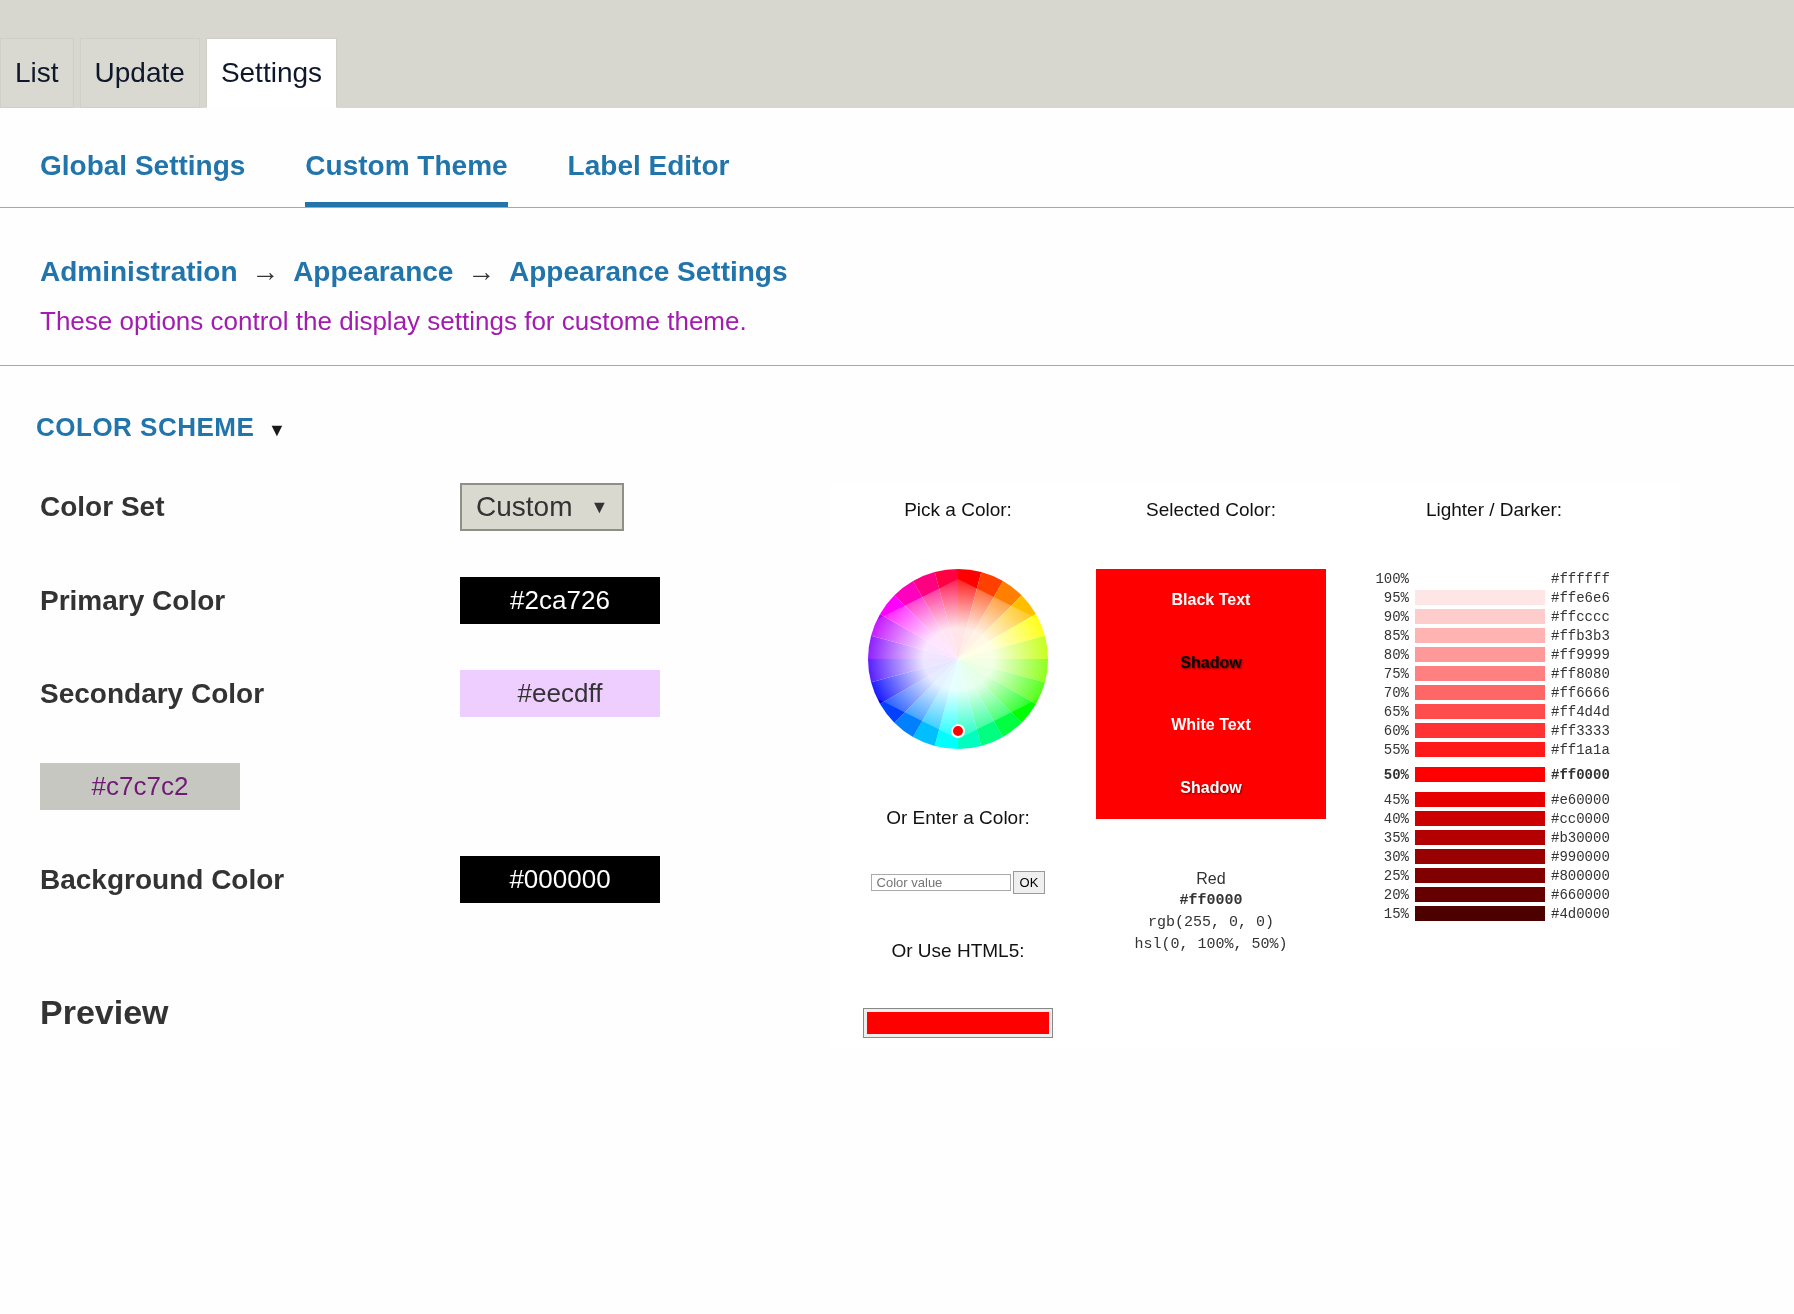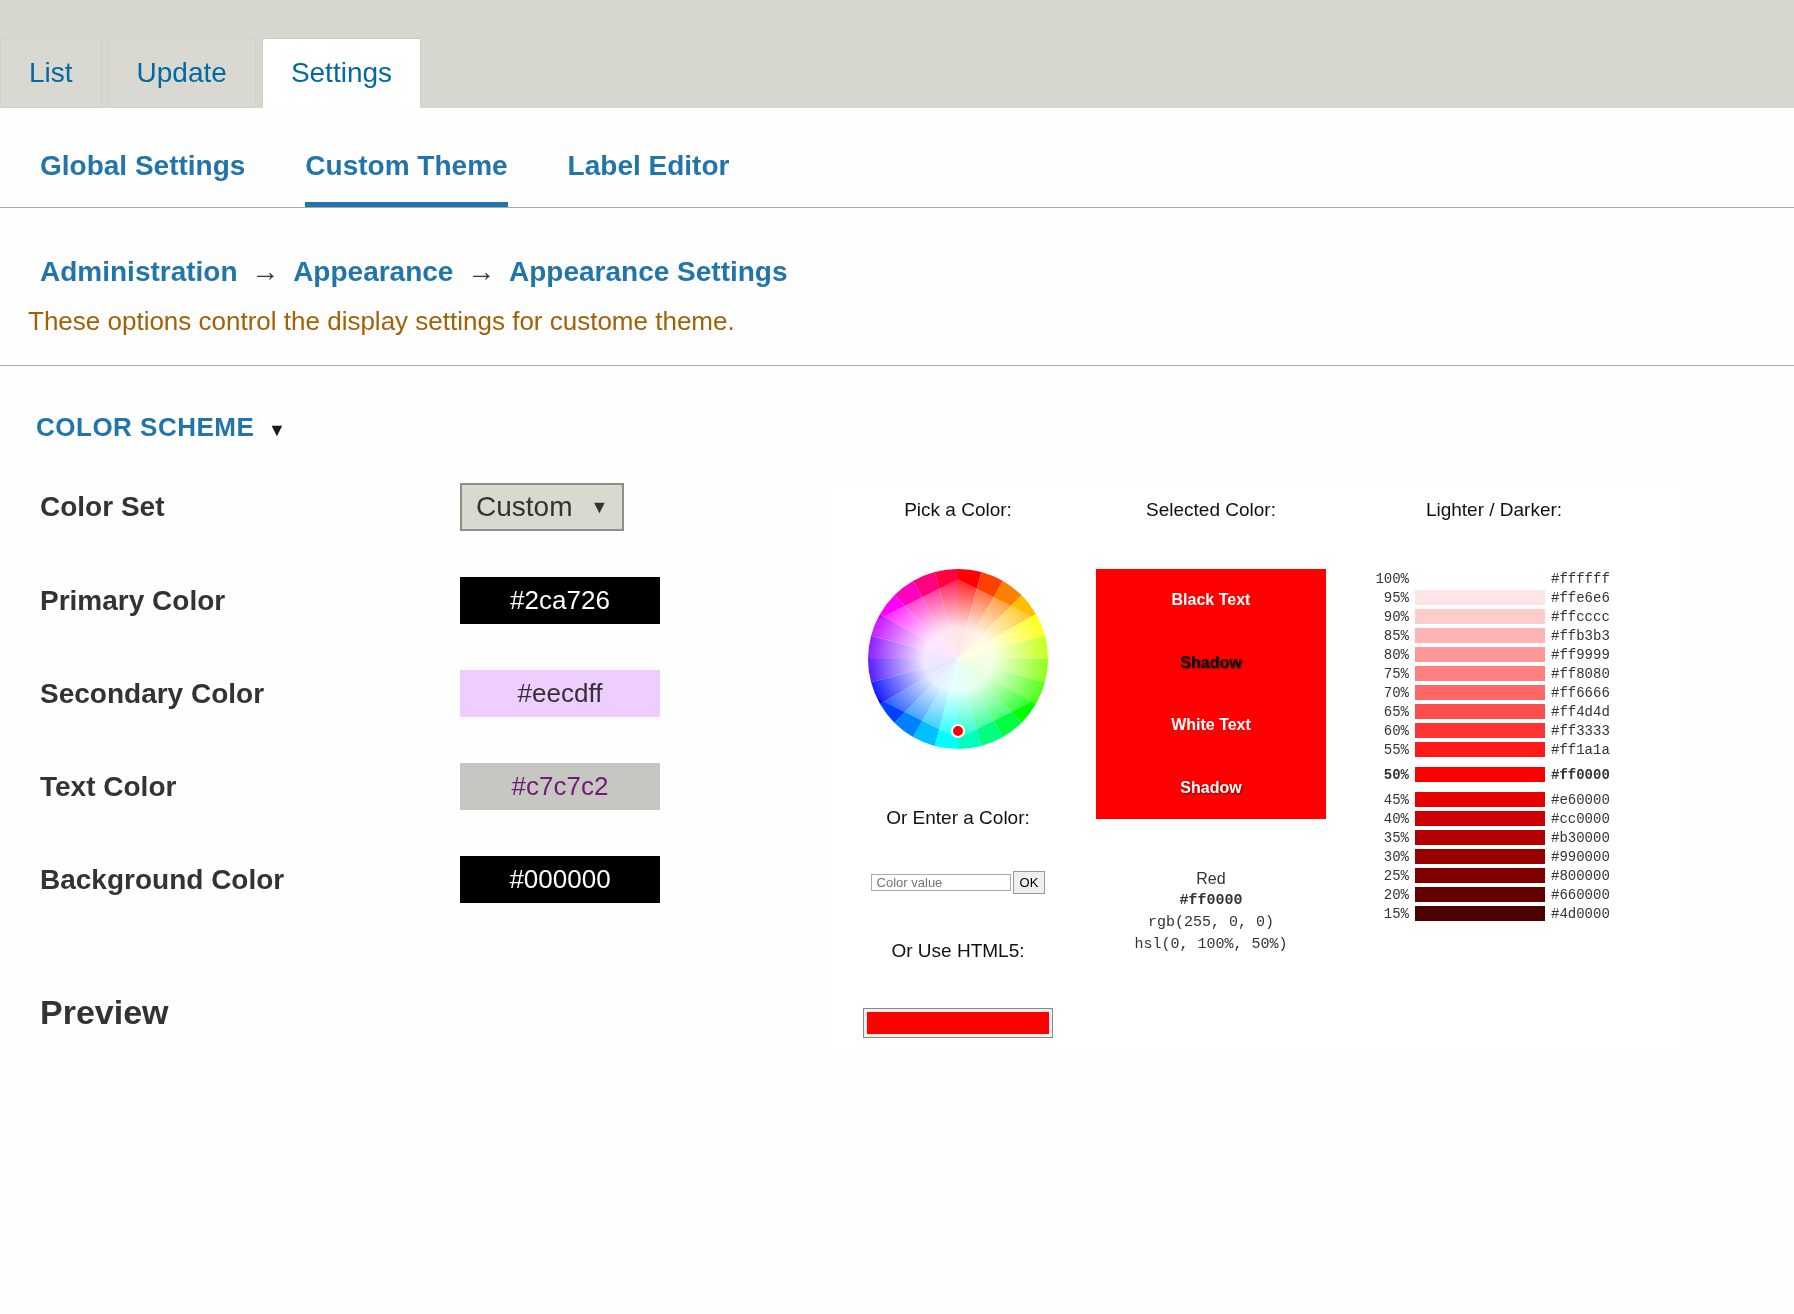--- a/index.html
+++ b/index.html
@@ -11,23 +11,23 @@
 }
 .topbar {
   background: #d7d6cf;
   height: 108px;
   display: flex;
   align-items: flex-end;
   padding-left: 0;
   padding-top: 40px;
 }
 .top-tab {
-  padding: 18px 28px;
-  font-size: 28px;
-  color: #0369a1;
+  padding: 18px 14px;
+  font-size: 28px;
+  color: #0f172a;
   cursor: pointer;
   background: #d9d9d2;
   border: 1px solid #cfcfc7;
   margin-right: 6px;
 }
 .top-tab.active {
   background: #fff;
   border-bottom: 1px solid #fff;
 }
 .subnav {
@@ -45,23 +45,23 @@
   border-bottom: 5px solid transparent;
 }
 .subnav-item.active { border-bottom-color: #2275ab; }
 .breadcrumb {
   padding: 48px 40px 12px 40px;
   font-size: 28px;
 }
 .bc-link { color: #2275ab; font-weight: 600; }
 .bc-arrow { color: #333; margin: 0 6px; font-weight: 600; }
 .desc {
-  padding: 6px 40px 28px 28px;
+  padding: 6px 40px 28px 40px;
   font-size: 26px;
-  color: #a16207;
+  color: #a21caf;
   border-bottom: 1px solid #a8a8a8;
 }
 .section-title {
   padding: 46px 40px 20px 36px;
   font-size: 26px;
   font-weight: 800;
   color: #2275ab;
   letter-spacing: 0.5px;
 }
 .section-title .caret { color: #1a1a1a; font-size: 18px; margin-left: 6px; }
@@ -195,21 +195,20 @@
       <div class="form-label">Primary Color</div>
       <div class="swatch" style="background:#000000;color:#ffffff">#2ca726</div>
     </div>
 
     <div class="form-row">
       <div class="form-label">Secondary Color</div>
       <div class="swatch" style="background:#eecdff;color:#333333">#eecdff</div>
     </div>
 
     <div class="form-row">
-      <div class="form-label">Text Color</div>
       <div class="swatch" style="background:#c7c7c2;color:#701a75">#c7c7c2</div>
     </div>
 
     <div class="form-row">
       <div class="form-label">Background Color</div>
       <div class="swatch" style="background:#000000;color:#ffffff">#000000</div>
     </div>
 
     <div class="preview-title">Preview</div>
   </div>

